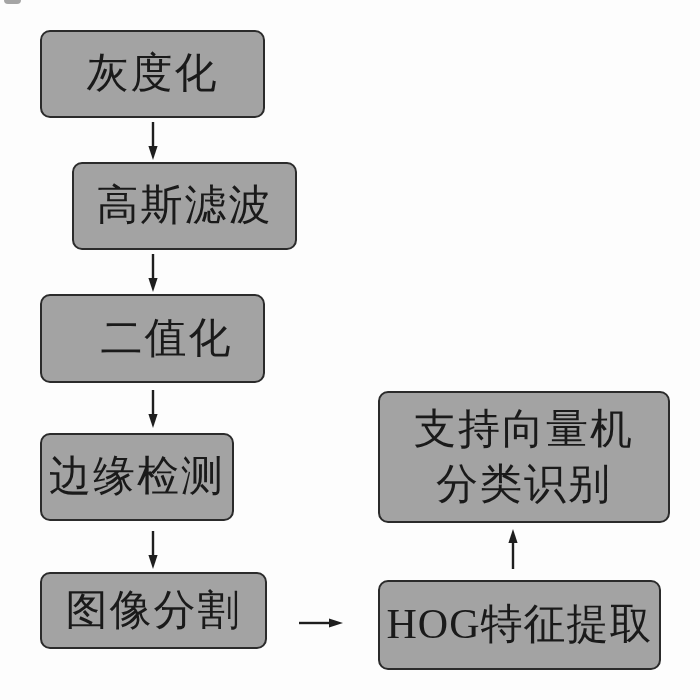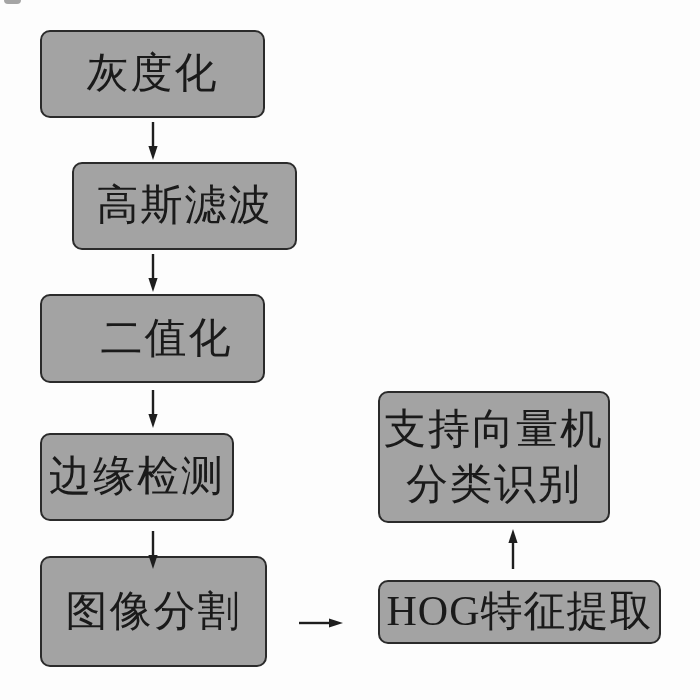--- a/index.html
+++ b/index.html
@@ -29,24 +29,24 @@
     color: #1a1a1a;
     font-size: 42px;
     line-height: 1.32;
     letter-spacing: 2px;
   }
   
   .n-grayscale   { left: 40px;  top: 30px;  width: 225px; height: 88px; }
   .n-gaussian    { left: 40px;  top: 162px; width: 225px; height: 88px; margin-left: 32px; }
   .n-binarize    { left: 40px;  top: 294px; width: 225px; height: 89px; padding-left: 28px; }
   .n-edge        { left: 40px;  top: 433px; width: 194px; height: 88px; }
-  .n-segment     { left: 40px;  top: 556px; width: 227px; height: 111px; }
+  .n-segment     { left: 40px;  top: 572px; width: 227px; height: 77px; }
   
-  .n-svm         { left: 378px; top: 391px; width: 232px; height: 132px; }
-  .n-hog         { left: 378px; top: 580px; width: 283px; height: 64px;  letter-spacing: 1px; }
+  .n-svm         { left: 378px; top: 391px; width: 292px; height: 132px; }
+  .n-hog         { left: 378px; top: 580px; width: 283px; height: 90px;  letter-spacing: 1px; }
 
   .arrow {
     position: absolute;
     display: block;
   }
   .a-1 { left: 145px; top: 122px; }
   .a-2 { left: 145px; top: 254px; }
   .a-3 { left: 145px; top: 390px; }
   .a-4 { left: 145px; top: 531px; }
   .a-right { left: 299px; top: 615px; }

